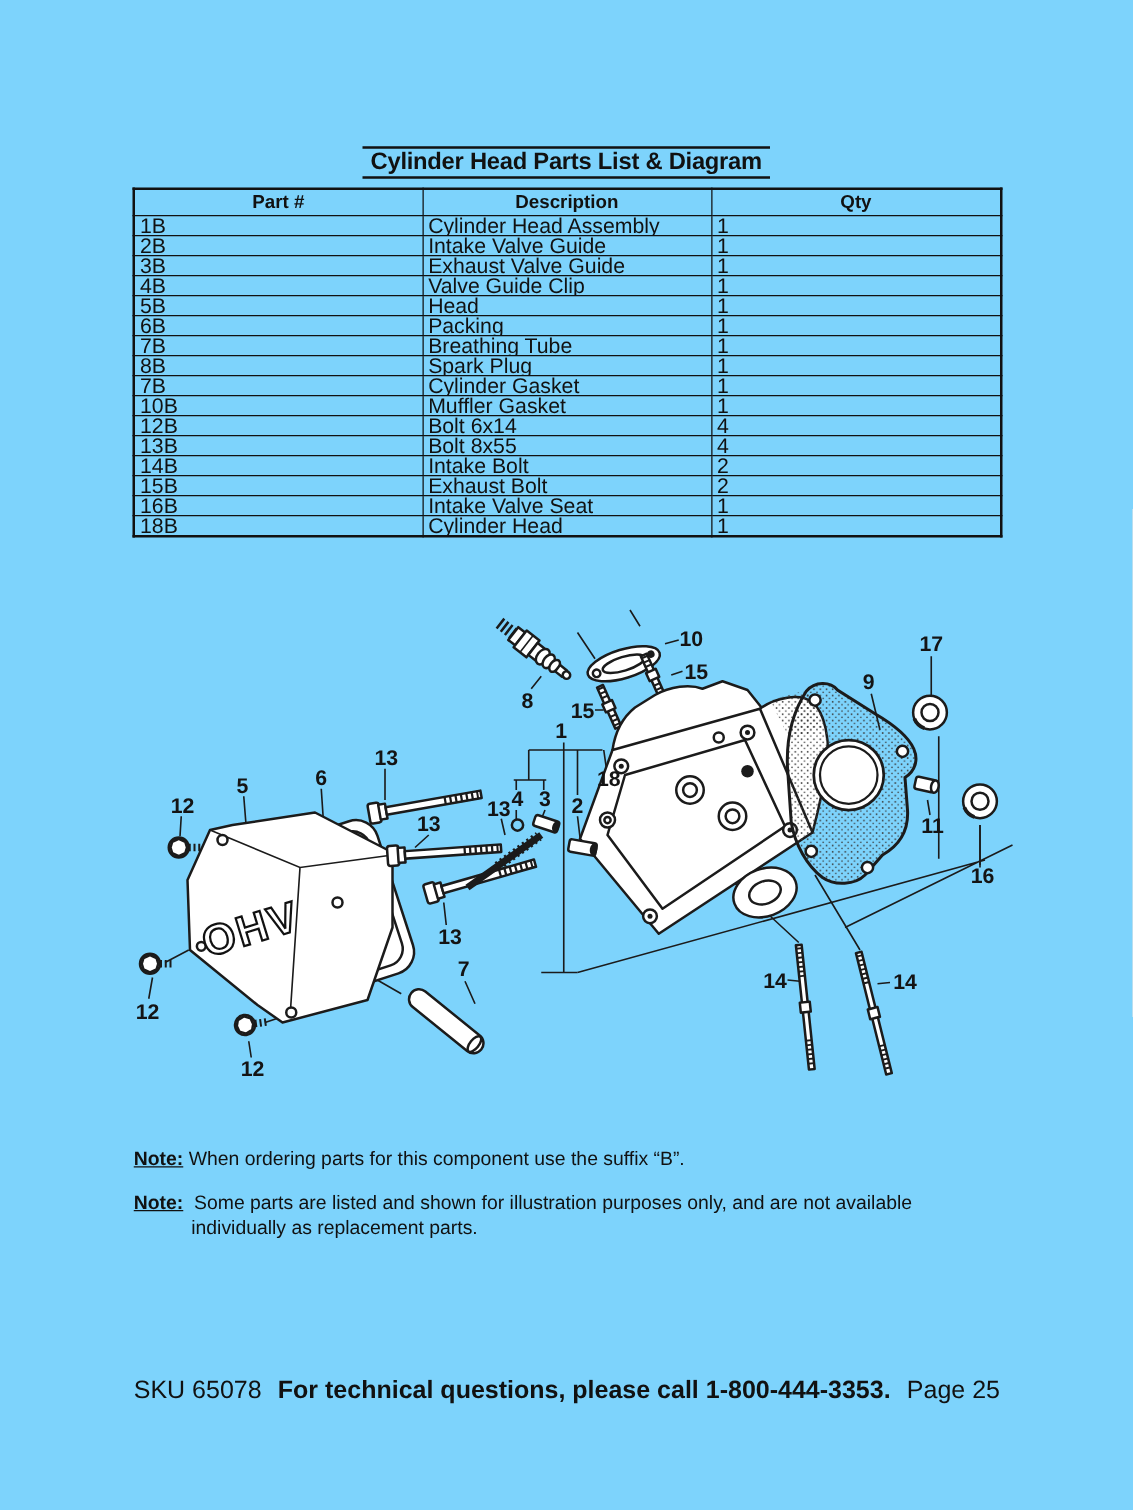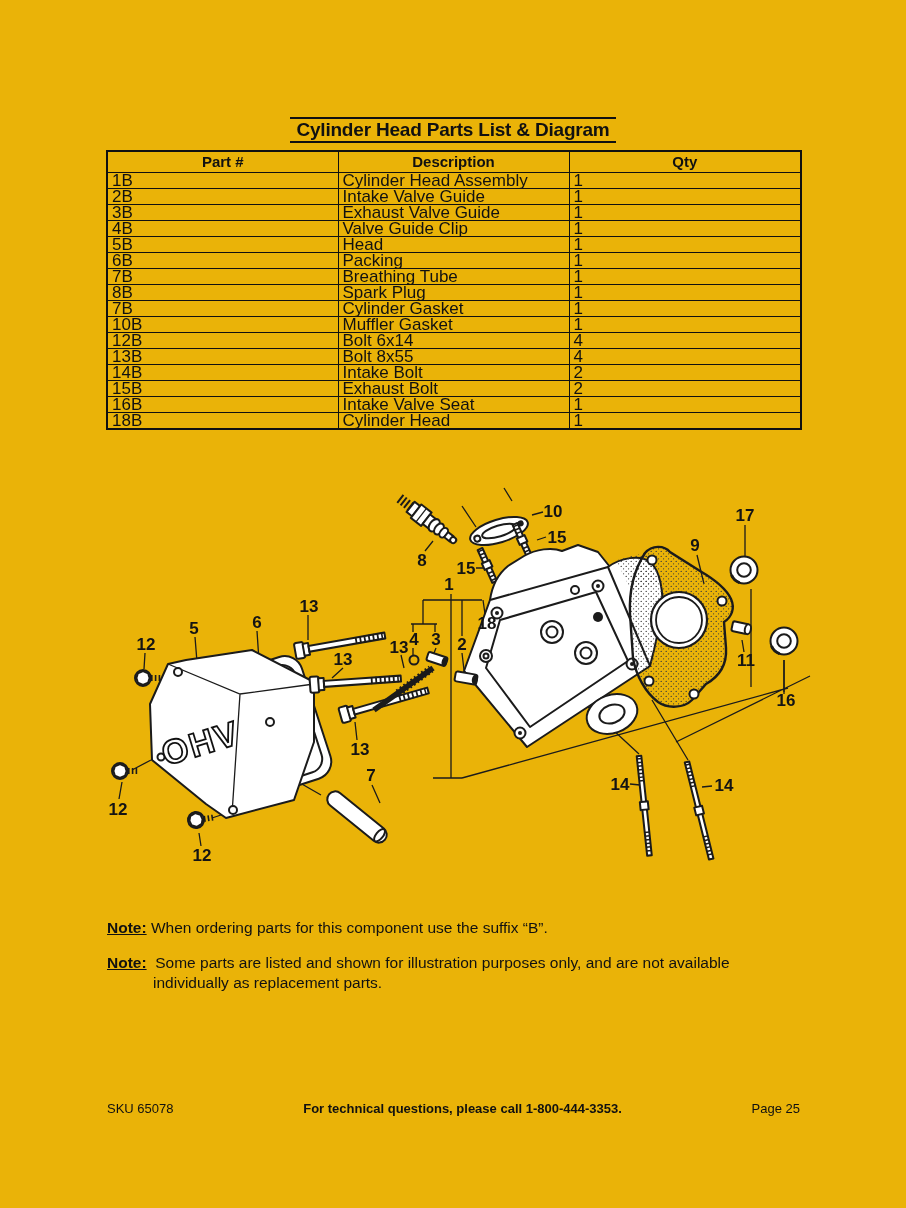--- a/index.html
+++ b/index.html
@@ -1,16 +1,16 @@
 <!DOCTYPE html>
 <html><head>
 <meta charset="utf-8">
 <style>
   html,body{margin:0;padding:0;background:#e8e8e8;}
-  .page{position:relative;width:906px;height:1208px;background:#eab308;margin:0 auto;
+  .page{position:relative;width:906px;height:1208px;background:#7dd3fc;margin:0 auto;
         font-family:"Liberation Sans","DejaVu Sans",sans-serif;color:#111;overflow:hidden;}
   
   .title-wrap{position:absolute;top:117px;left:0;width:906px;text-align:center;}
   .title-wrap h1{display:inline-block;margin:0;font-size:19px;font-weight:700;
         letter-spacing:-0.2px;line-height:20px;border-top:2px solid #111;
         border-bottom:2.5px solid #111;padding:1px 6px 1px 6px;}
   
   table.parts{position:absolute;top:150px;left:106px;width:694px;border-collapse:collapse;
         table-layout:fixed;border:2.5px solid #111;}
   table.parts th{border:1.6px solid #111;font-size:15px;font-weight:700;height:20px;
@@ -23,21 +23,21 @@
   svg.diagram .ln{stroke:#1b1b1b;stroke-width:1.3;fill:none;}
   svg.diagram .pt{stroke:#1b1b1b;stroke-width:2;fill:#fff;stroke-linejoin:round;stroke-linecap:round;}
   svg.diagram text.co{font-family:"Liberation Sans",sans-serif;font-size:17px;font-weight:700;
         fill:#141414;text-anchor:middle;}
   
   .note{position:absolute;left:107px;width:660px;font-size:15.5px;line-height:20px;}
   .note .nlab{font-weight:700;text-decoration:underline;}
   .note.hang{padding-left:46px;text-indent:-46px;width:620px;}
   
   .footer{position:absolute;top:1101px;left:107px;width:693px;display:flex;
-        justify-content:space-between;align-items:baseline;font-size:13px;}
+        justify-content:space-between;align-items:baseline;font-size:20px;}
   .footer .support{font-weight:700;}
 </style>
 </head>
 <body>
 
 <div class="page">
 
   <div class="title-wrap">
     <h1>Cylinder Head Parts List &amp; Diagram</h1>
   </div>

